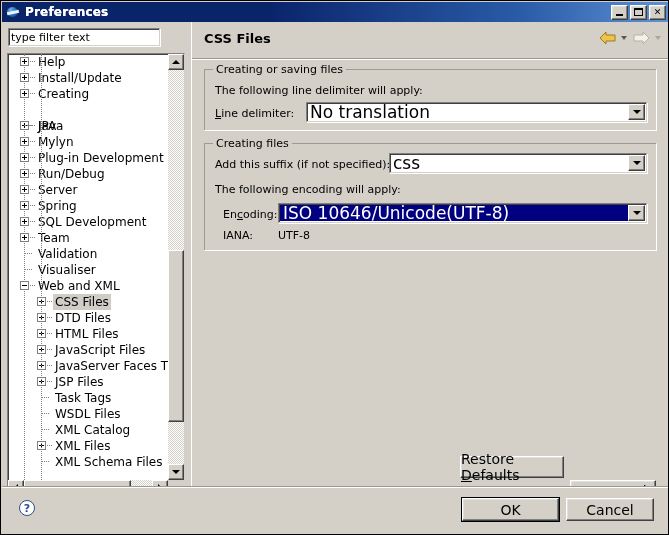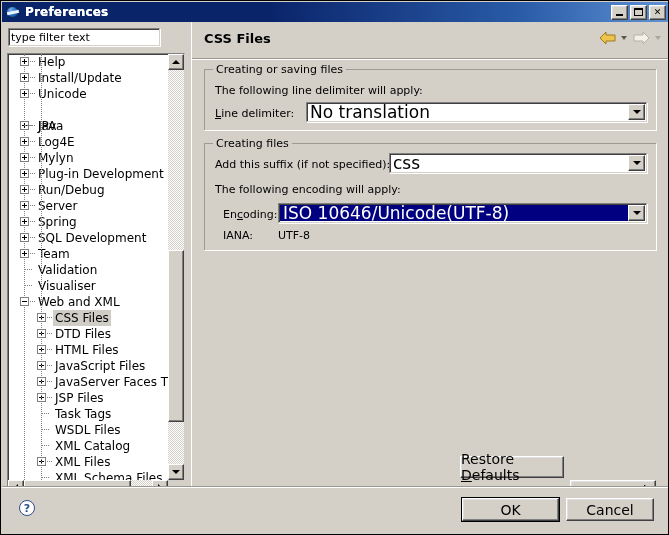--- a/index.html
+++ b/index.html
@@ -460,35 +460,30 @@
             <div class="tlabel" style="left: 28px;">Help</div>
           </div>
           <div class="trow" style="top: 0px;">
             <div class="expander plus" style="left: 12px;"></div>
             <div class="stub" style="left: 22px; width: 5px;"></div>
             <div class="tlabel" style="left: 28px;">Install/Update</div>
           </div>
           <div class="trow" style="top: 0px;">
             <div class="expander plus" style="left: 12px;"></div>
             <div class="stub" style="left: 22px; width: 5px;"></div>
-            <div class="tlabel" style="left: 28px;">Unicode</div>
+            <div class="tlabel" style="left: 28px;">Creating</div>
           </div>
           <div class="trow" style="top: 16px;">
             <div class="expander plus" style="left: 12px;"></div>
             <div class="stub" style="left: 22px; width: 5px;"></div>
             <div class="tlabel" style="left: 28px;">Java</div>
           </div>
           <div class="trow" style="top: 0px;">
             <div class="stub" style="left: 16px; width: 8px;"></div>
             <div class="tlabel" style="left: 28px;">JPA</div>
-          </div>
-          <div class="trow" style="top: 0px;">
-            <div class="expander plus" style="left: 12px;"></div>
-            <div class="stub" style="left: 22px; width: 5px;"></div>
-            <div class="tlabel" style="left: 28px;">Log4E</div>
           </div>
           <div class="trow" style="top: 0px;">
             <div class="expander plus" style="left: 12px;"></div>
             <div class="stub" style="left: 22px; width: 5px;"></div>
             <div class="tlabel" style="left: 28px;">Mylyn</div>
           </div>
           <div class="trow" style="top: 0px;">
             <div class="expander plus" style="left: 12px;"></div>
             <div class="stub" style="left: 22px; width: 5px;"></div>
             <div class="tlabel" style="left: 28px;">Plug-in Development</div>

